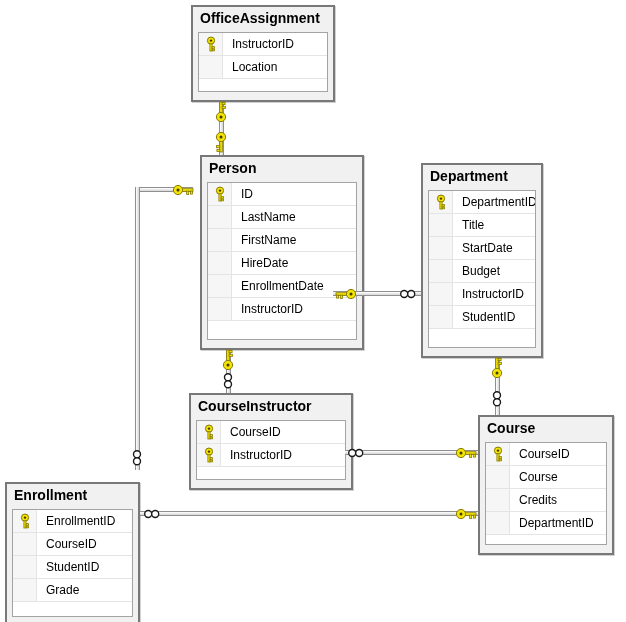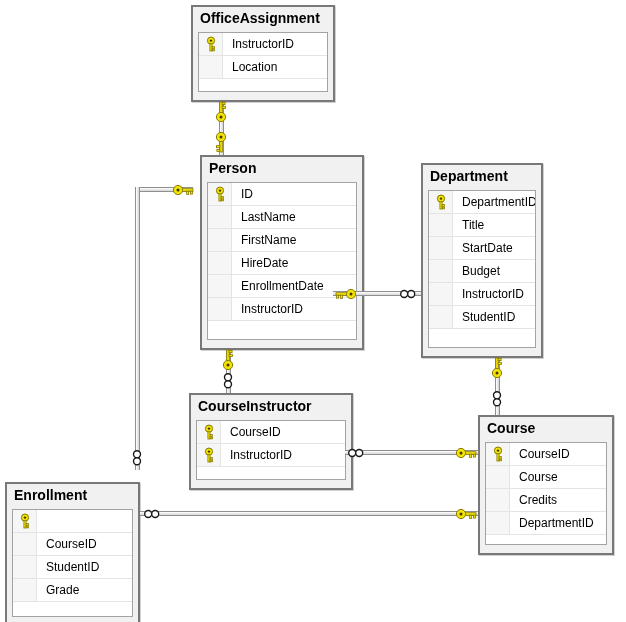--- a/index.html
+++ b/index.html
@@ -203,20 +203,21 @@
 
 <div class="entity" style="left:5px;top:482px;width:135px;height:145px">
   <div class="entity-title">Enrollment</div>
   <div class="grid">
     <div class="row">
       <div class="keycell">
           <svg width="12" height="16">
             <use href="#key-row"></use>
           </svg>
         </div>
+      <div class="cell">EnrollmentID</div>
     </div>
     <div class="row">
       <div class="keycell"></div>
       <div class="cell">CourseID</div>
     </div>
     <div class="row">
       <div class="keycell"></div>
       <div class="cell">StudentID</div>
     </div>
     <div class="row">

